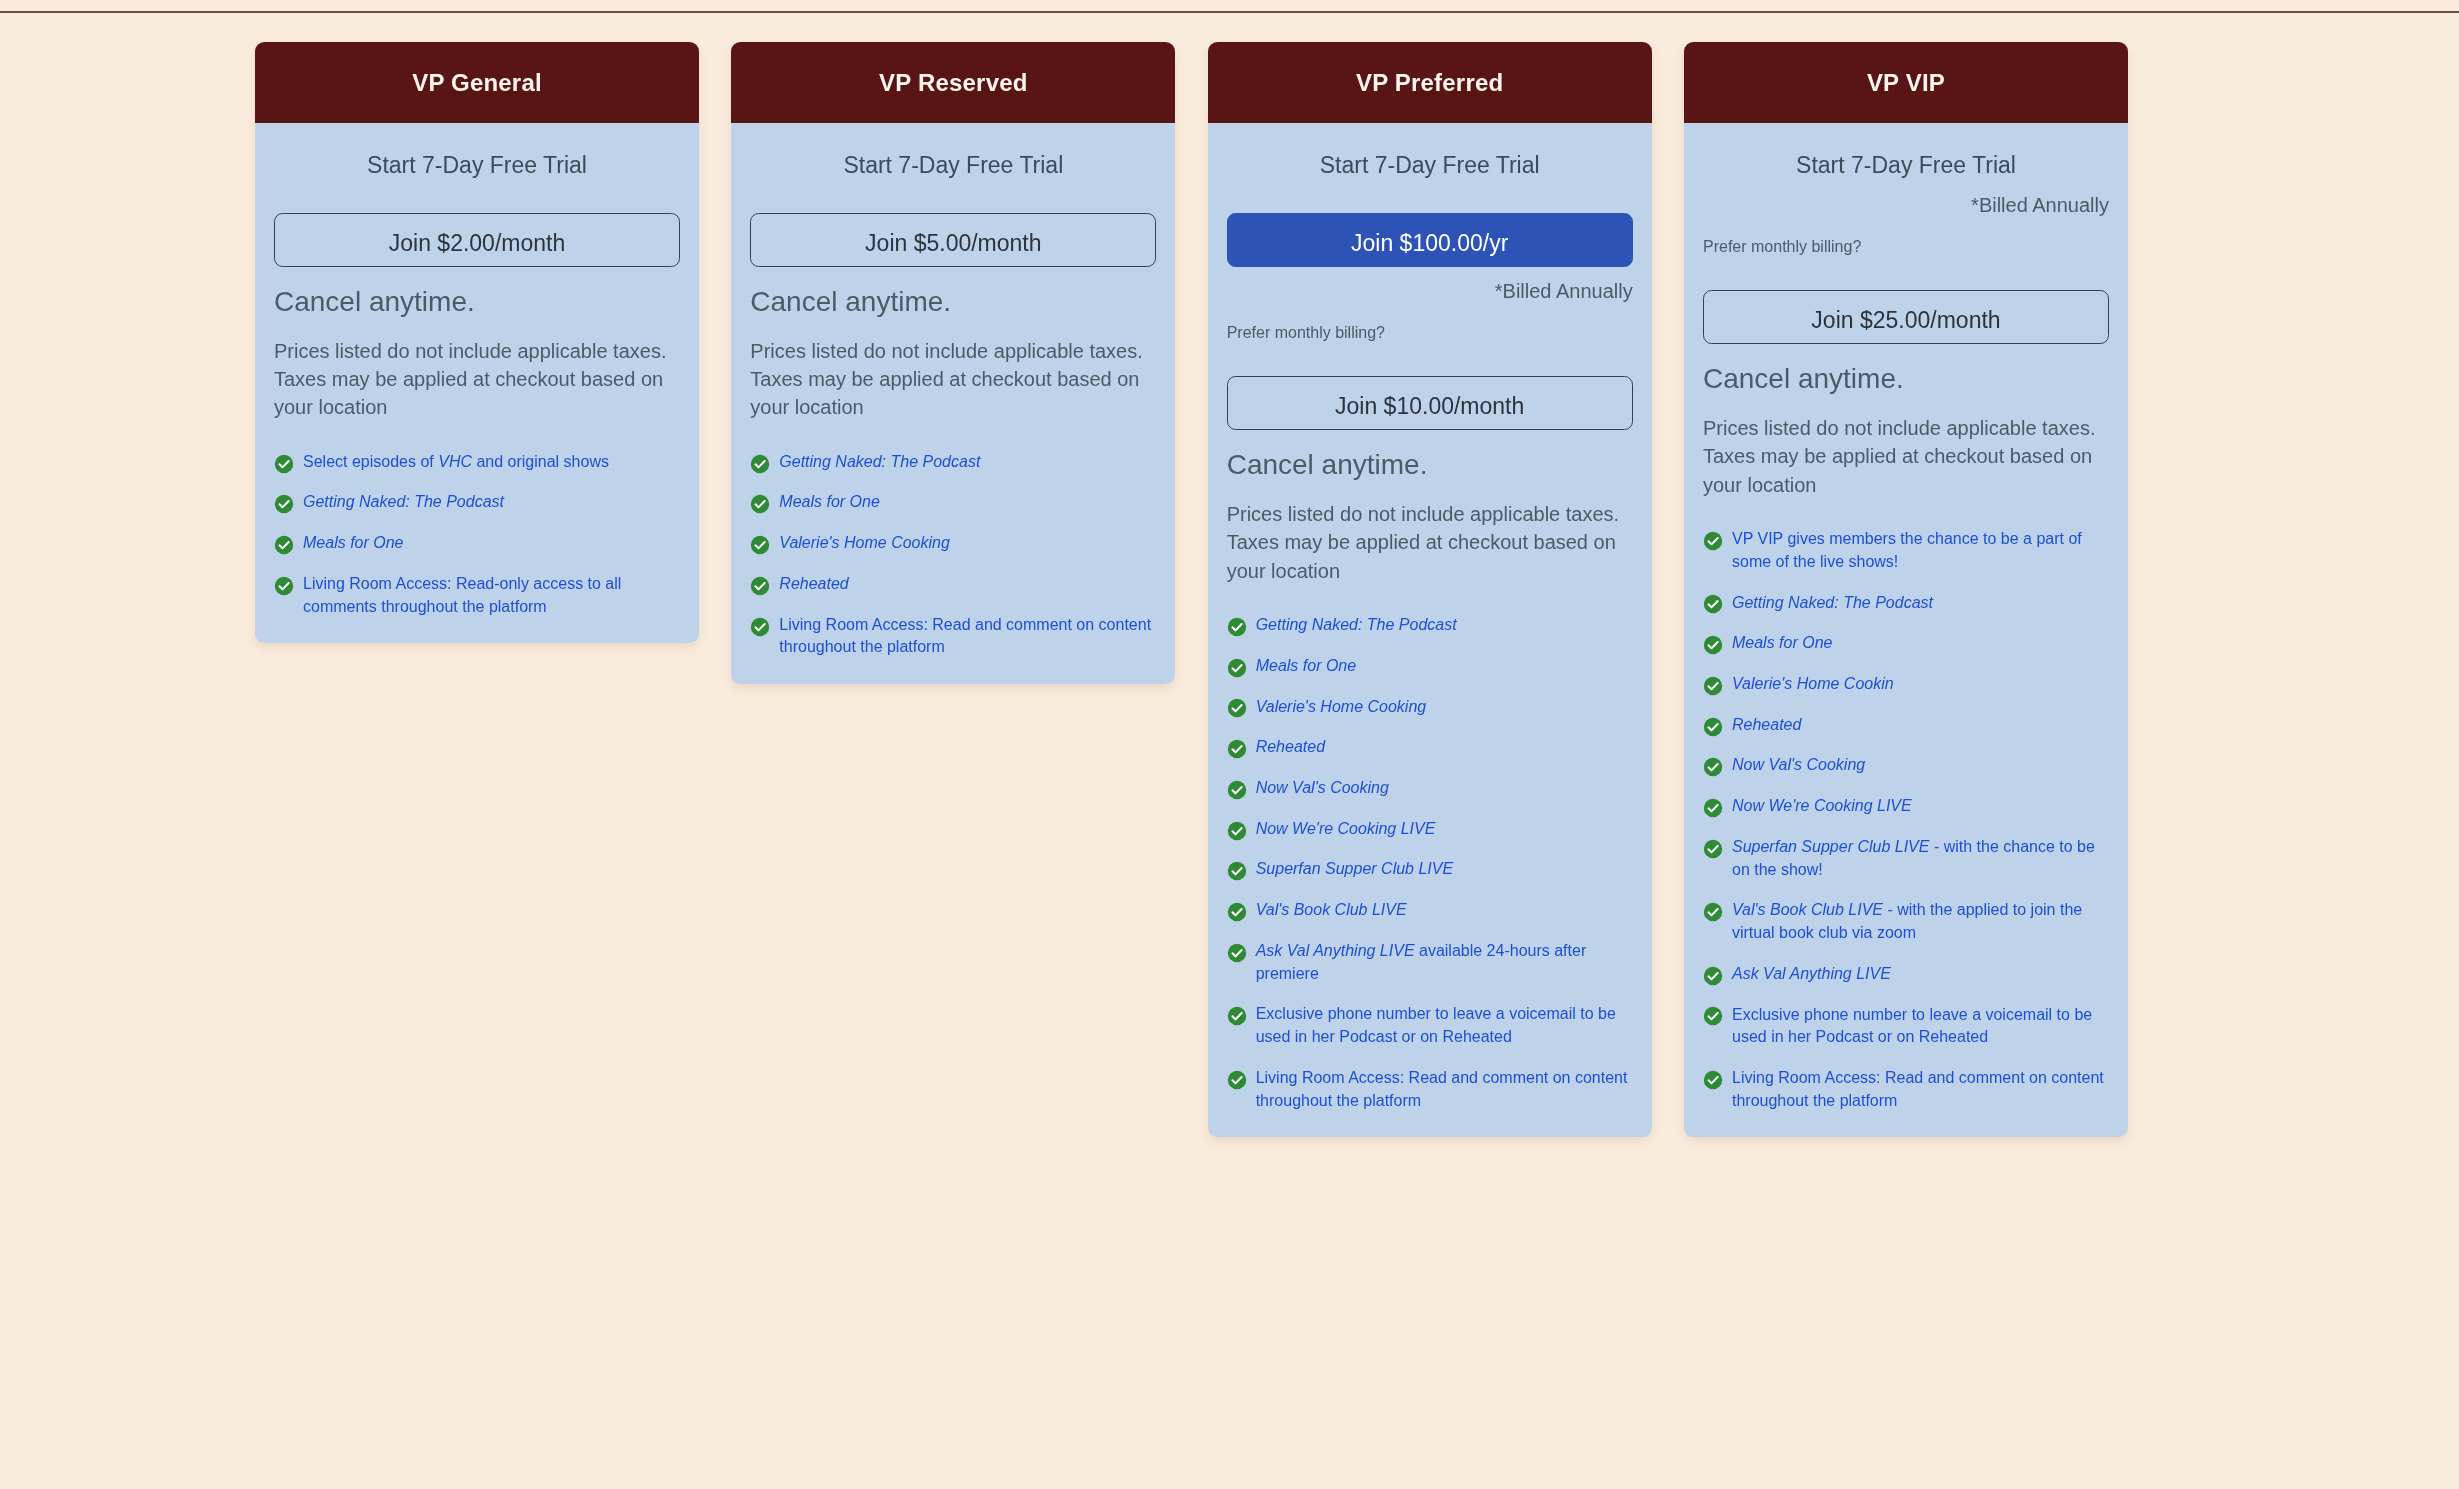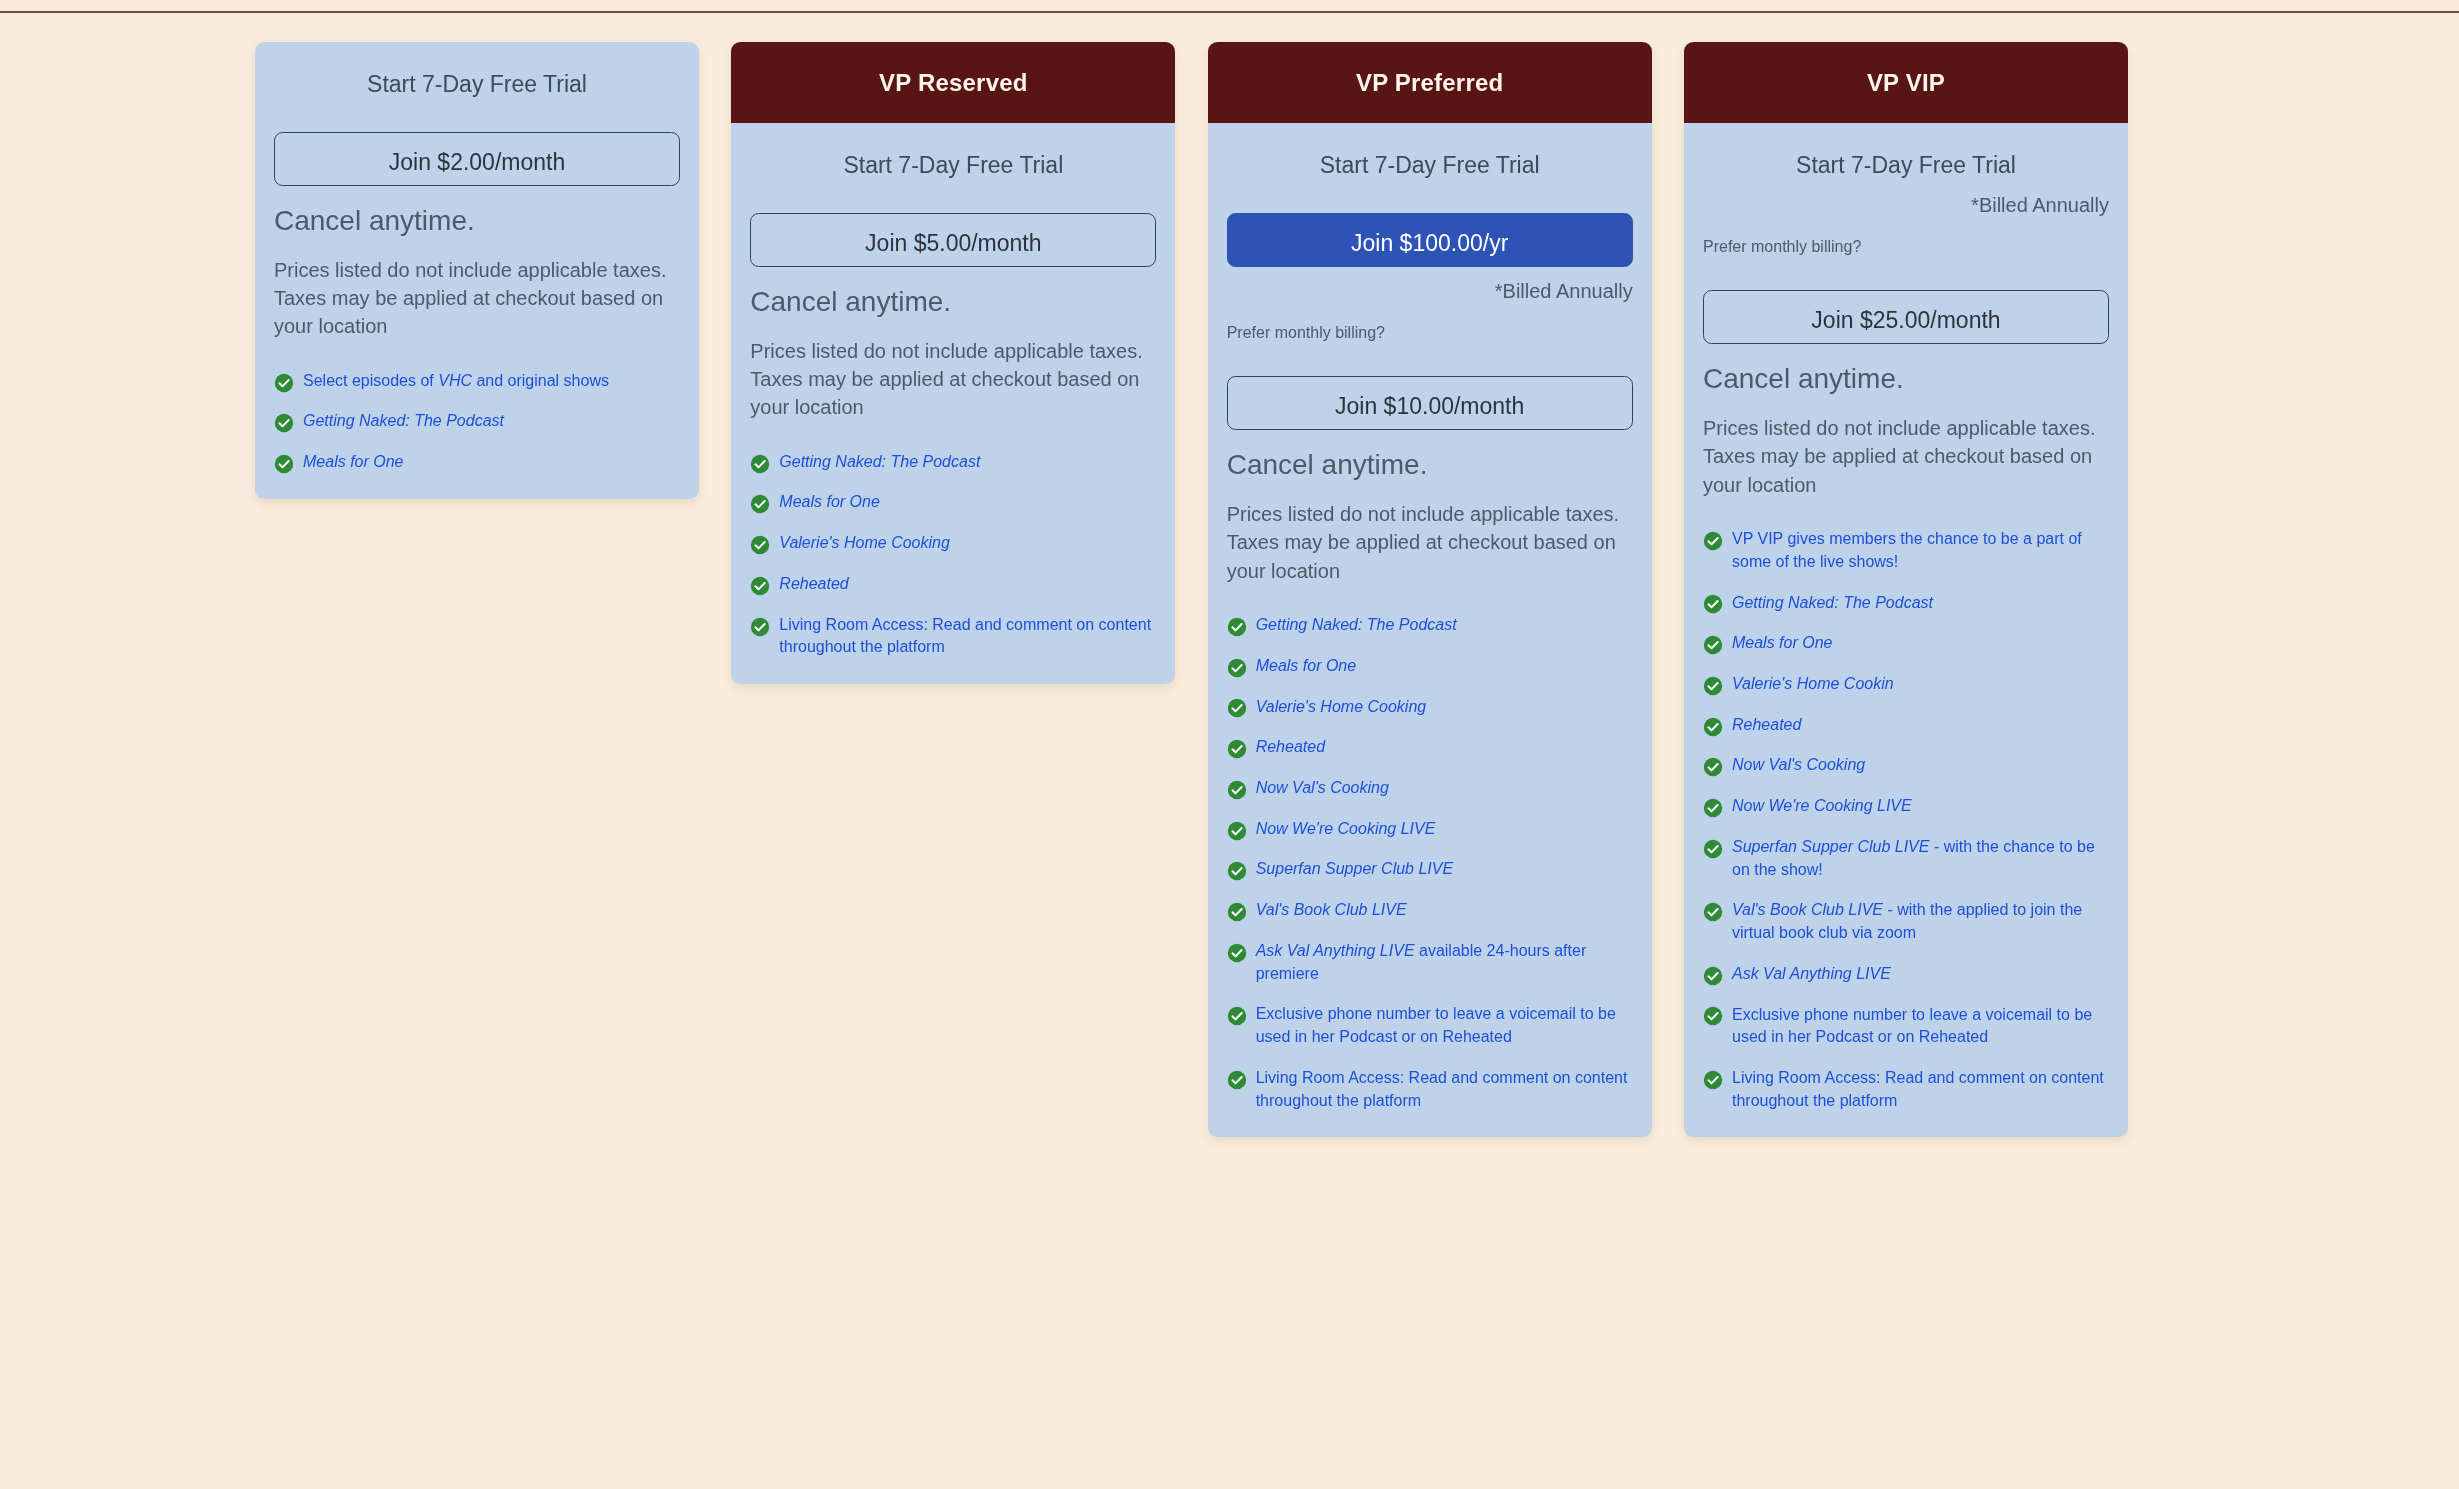--- a/index.html
+++ b/index.html
@@ -135,38 +135,45 @@
     font-style: italic;
   }
 </style>
 </head>
 <body>
 
 <div class="top-rule"></div>
 
 <div class="plans-wrap" id="plans-wrap">
     <div class="plan-card">
+      <div class="plan-header">
+        <span class="plan-header-title">VP General</span>
+      </div>
       <div class="plan-body">
         <div class="trial-label">Start 7-Day Free Trial</div>
         <button class="join-btn outline">Join $2.00/month</button>
         <div class="cancel-note">Cancel anytime.</div>
         <div class="tax-note">Prices listed do not include applicable taxes. Taxes may be applied at checkout based on your location</div>
         <ul class="feature-list">
           <li class="feature-item"><svg class="check-icon" viewBox="0 0 24 24" xmlns="http://www.w3.org/2000/svg">
               <circle cx="12" cy="12" r="11" fill="#2f8a36"></circle>
               <path d="M6.5 12.4 L10.2 16 L17.6 8.4" fill="none" stroke="#ffffff" stroke-width="2.4" stroke-linecap="round" stroke-linejoin="round"></path>
             </svg><span>Select episodes of </span><span class="feat-em">VHC</span><span> and original shows</span></li>
           <li class="feature-item"><svg class="check-icon" viewBox="0 0 24 24" xmlns="http://www.w3.org/2000/svg">
               <circle cx="12" cy="12" r="11" fill="#2f8a36"></circle>
               <path d="M6.5 12.4 L10.2 16 L17.6 8.4" fill="none" stroke="#ffffff" stroke-width="2.4" stroke-linecap="round" stroke-linejoin="round"></path>
             </svg><span class="feat-em">Getting Naked: The Podcast</span></li>
           <li class="feature-item"><svg class="check-icon" viewBox="0 0 24 24" xmlns="http://www.w3.org/2000/svg">
               <circle cx="12" cy="12" r="11" fill="#2f8a36"></circle>
               <path d="M6.5 12.4 L10.2 16 L17.6 8.4" fill="none" stroke="#ffffff" stroke-width="2.4" stroke-linecap="round" stroke-linejoin="round"></path>
             </svg><span class="feat-em">Meals for One</span></li>
+          <li class="feature-item"><svg class="check-icon" viewBox="0 0 24 24" xmlns="http://www.w3.org/2000/svg">
+              <circle cx="12" cy="12" r="11" fill="#2f8a36"></circle>
+              <path d="M6.5 12.4 L10.2 16 L17.6 8.4" fill="none" stroke="#ffffff" stroke-width="2.4" stroke-linecap="round" stroke-linejoin="round"></path>
+            </svg><span>Living Room Access: Read-only access to all comments throughout the platform</span></li>
         </ul>
       </div>
     </div>
     <div class="plan-card">
       <div class="plan-header">
         <span class="plan-header-title">VP Reserved</span>
       </div>
       <div class="plan-body">
         <div class="trial-label">Start 7-Day Free Trial</div>
         <button class="join-btn outline">Join $5.00/month</button>

